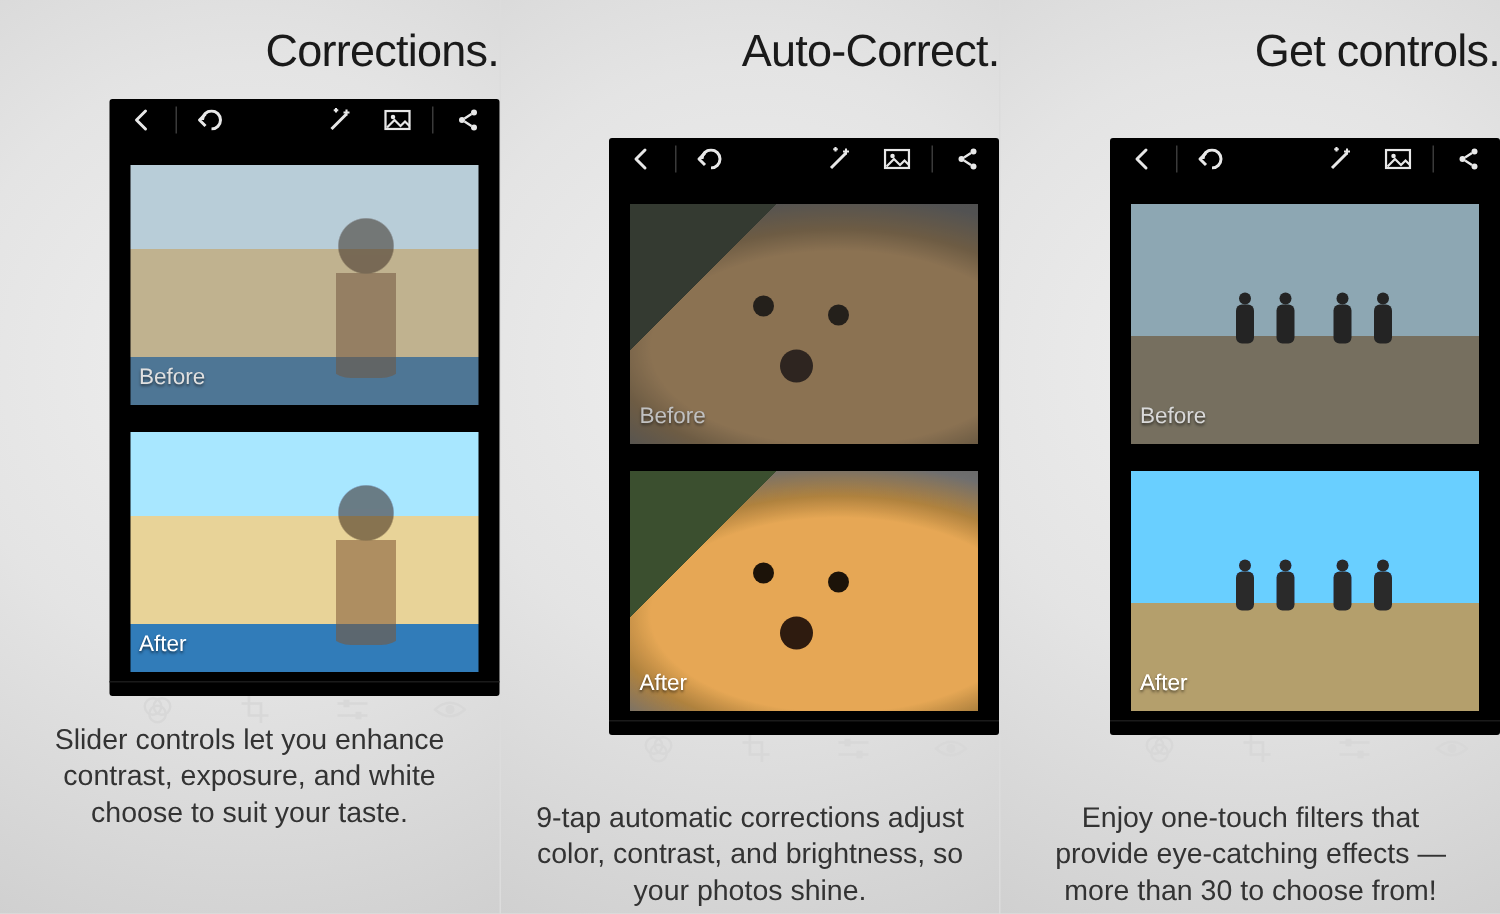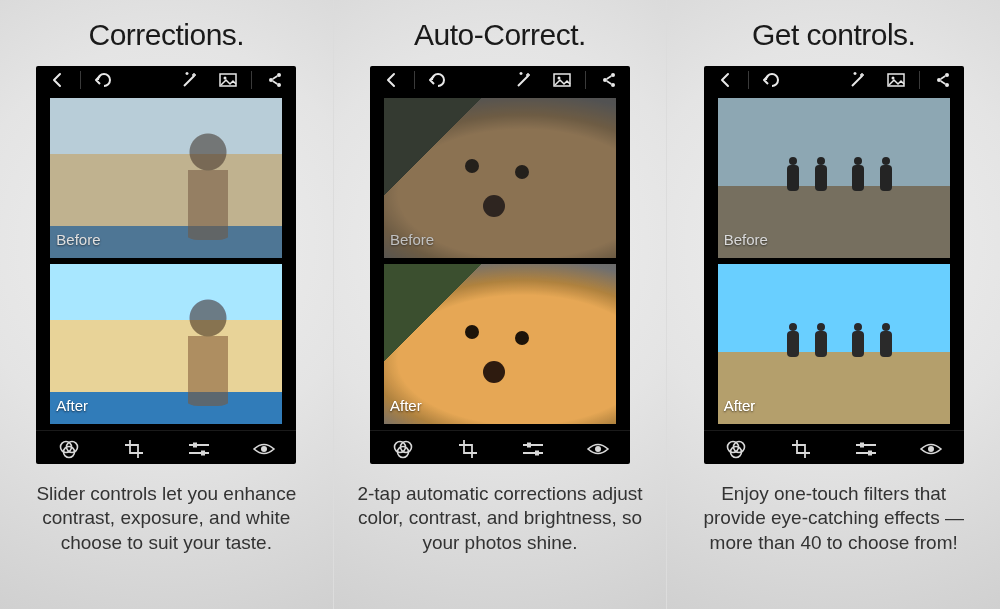--- a/index.html
+++ b/index.html
@@ -9,24 +9,24 @@
     background: #dcdcdc;
     display: flex;
     justify-content: space-between;
   }
   .panel {
     width: 333px;
     height: 609px;
     background: radial-gradient(circle at 50% 40%, #efefef 0%, #e4e4e4 50%, #d0d0d0 100%);
     display: flex;
     flex-direction: column;
-    align-items: center;
+    align-items: flex-end;
     position: relative;
   }
-  .panel + .panel { margin-left: 1px; }
+  .panel + .panel { margin-left: 1px; gap: 26px; }
   .headline {
     font-size: 30px;
     font-weight: 500;
     color: #1a1a1a;
     margin-top: 18px;
     margin-bottom: 14px;
     letter-spacing: -0.5px;
   }
   .phone {
     width: 260px;
@@ -60,20 +60,21 @@
     padding: 4px 14px 6px 14px;
     gap: 6px;
     justify-content: center;
   }
   .shot {
     position: relative;
     width: 100%;
     height: 160px;
     background: #777;
     overflow: hidden;
+    margin-top: 12px;
   }
   .shot .label {
     position: absolute;
     left: 0; bottom: 8px;
     color: #fff;
     font-size: 15px;
     padding: 2px 6px;
     text-shadow: 0 1px 2px rgba(0,0,0,0.6);
   }
   .bottombar {
@@ -322,21 +323,21 @@
           </svg>
       </div>
       <div class="bbicon">
         <svg width="22" height="14" viewBox="0 0 22 14">
             <path d="M1 7 Q11 -2 21 7 Q11 16 1 7 Z" stroke="#d8d8d8" stroke-width="1.6" fill="none"></path>
             <circle cx="11" cy="7" r="3" fill="#d8d8d8"></circle>
           </svg>
       </div>
     </div>
   </div>
-  <div class="caption">2-tap automatic corrections adjust color, contrast, and brightness, so your photos shine.</div>
+  <div class="caption">9-tap automatic corrections adjust color, contrast, and brightness, so your photos shine.</div>
 </div>
 
 <div class="panel">
   <div class="headline">Get controls.</div>
   <div class="phone">
     <div class="topbar">
       <div class="tbwrap">
         <div class="tbicon">
           <svg width="12" height="16" viewBox="0 0 12 16">
               <path d="M9 2 L3 8 L9 14" stroke="#e8e8e8" stroke-width="2" fill="none" stroke-linecap="round" stroke-linejoin="round"></path>
@@ -412,14 +413,14 @@
           </svg>
       </div>
       <div class="bbicon">
         <svg width="22" height="14" viewBox="0 0 22 14">
             <path d="M1 7 Q11 -2 21 7 Q11 16 1 7 Z" stroke="#d8d8d8" stroke-width="1.6" fill="none"></path>
             <circle cx="11" cy="7" r="3" fill="#d8d8d8"></circle>
           </svg>
       </div>
     </div>
   </div>
-  <div class="caption">Enjoy one-touch filters that provide eye-catching effects — more than 40 to choose from!</div>
+  <div class="caption">Enjoy one-touch filters that provide eye-catching effects — more than 30 to choose from!</div>
 </div>
 
 </body></html>

